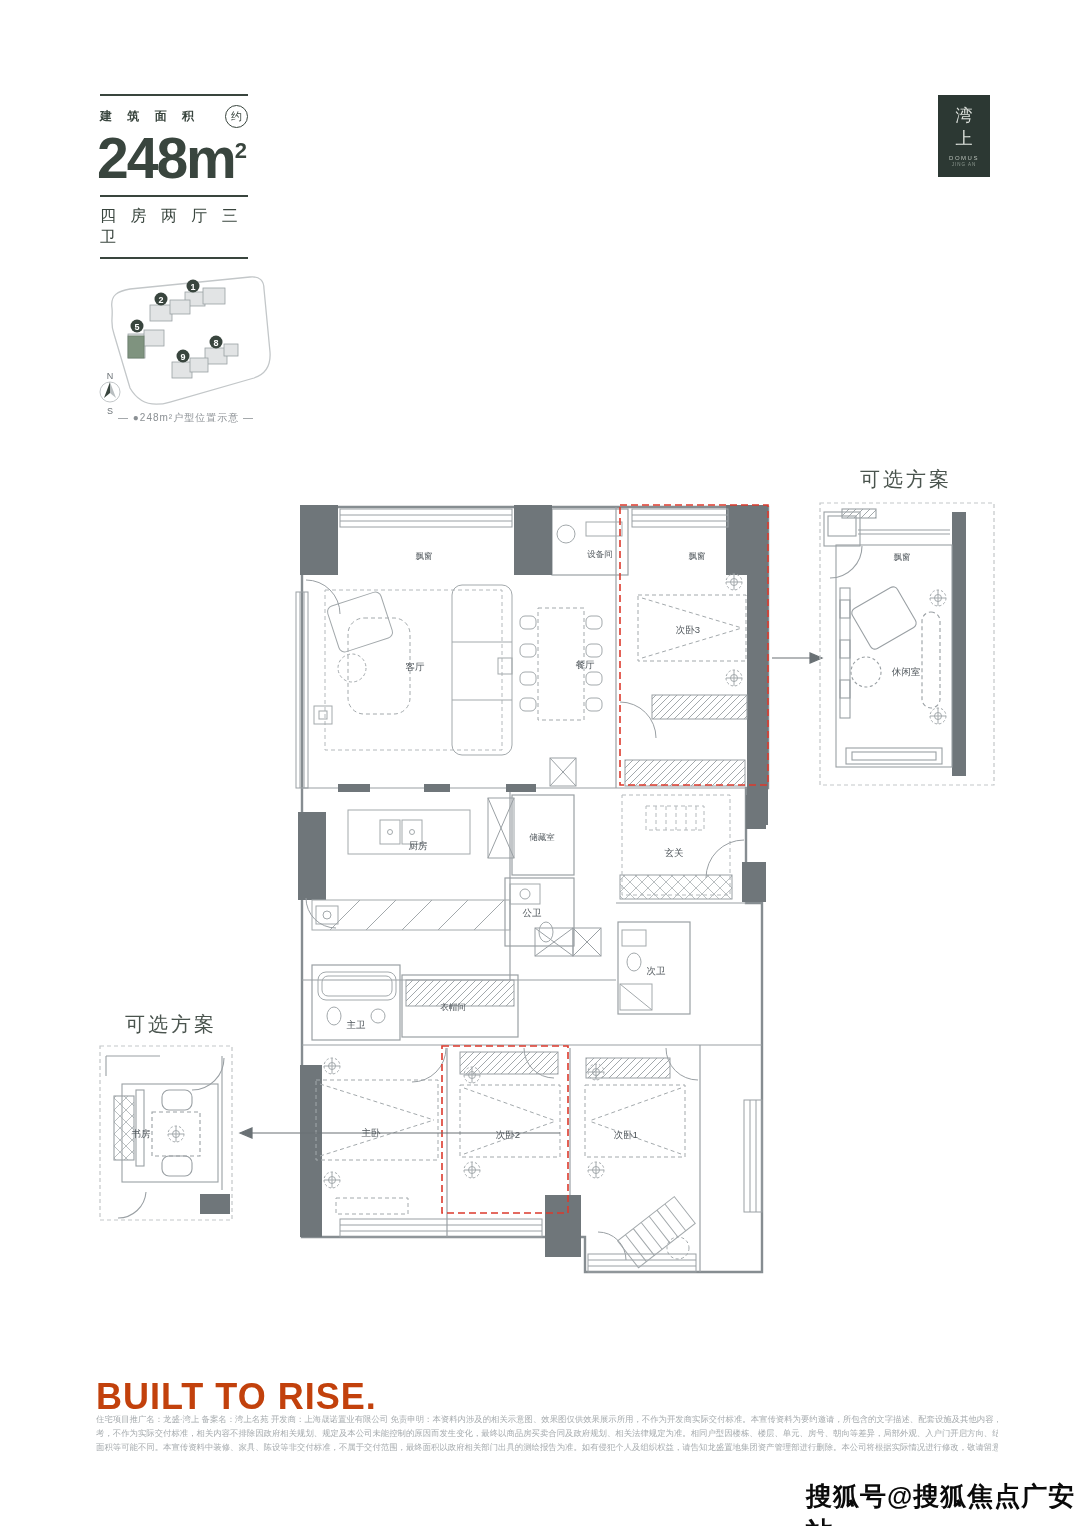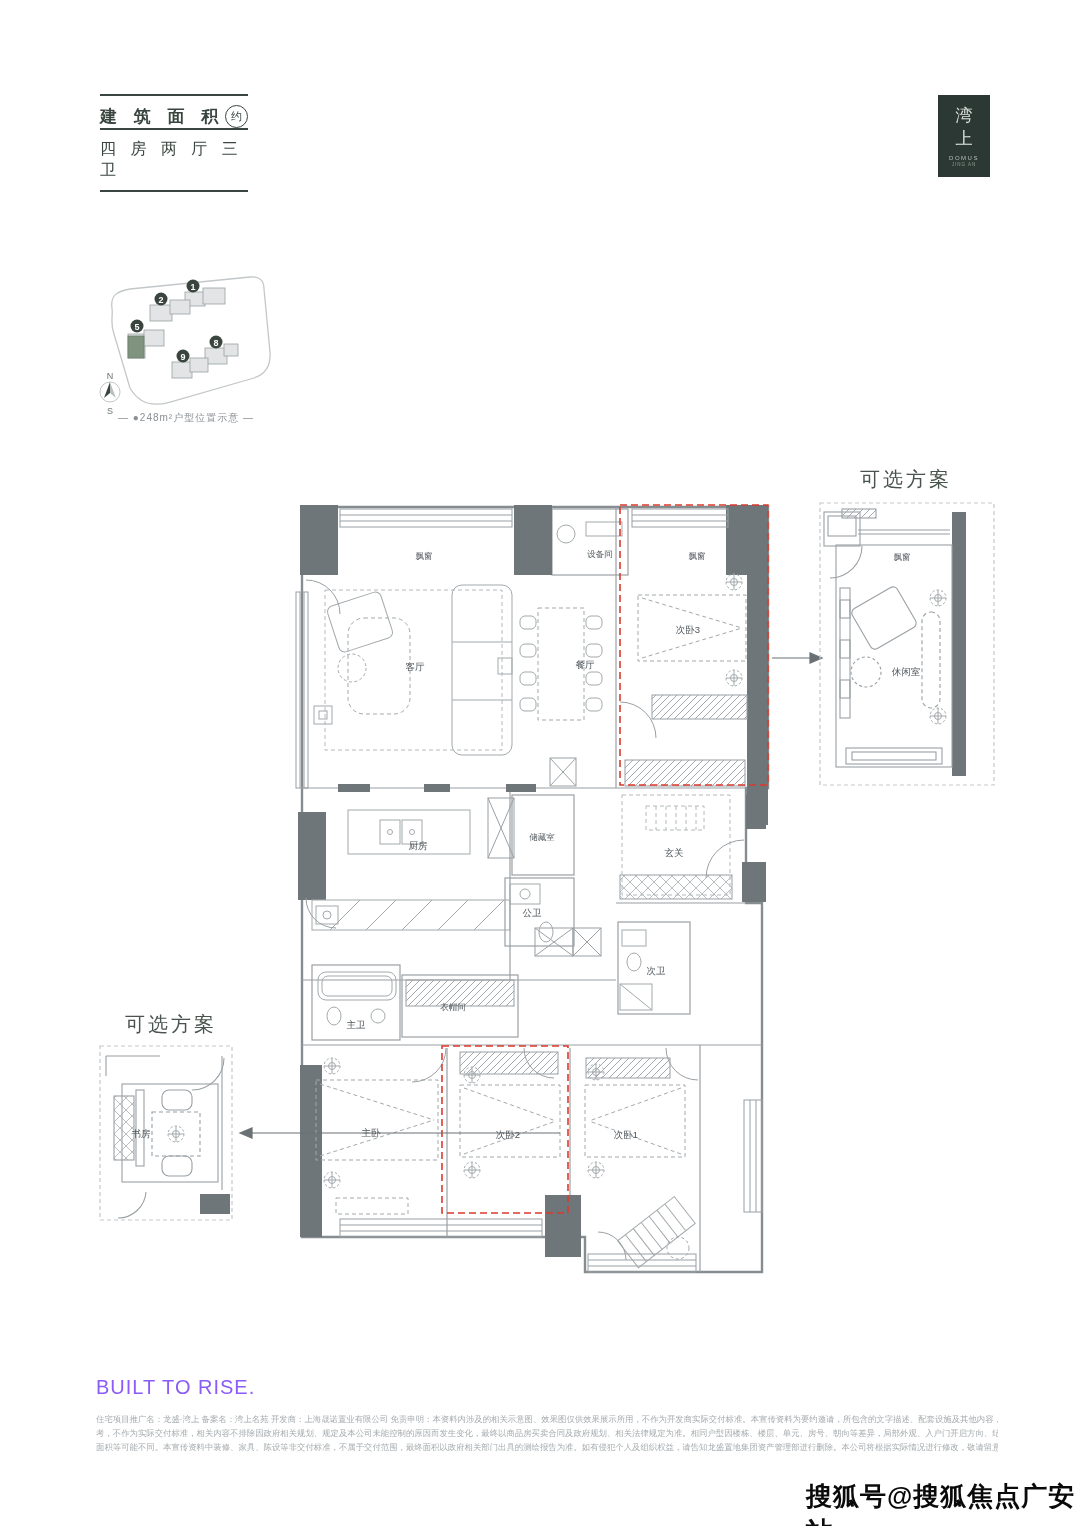--- a/index.html
+++ b/index.html
@@ -4,52 +4,53 @@
 <style>
   html,body{margin:0;padding:0;background:#ffffff;}
   body{width:1080px;height:1526px;position:relative;overflow:hidden;
        font-family:"Liberation Sans","DejaVu Sans",sans-serif;color:#39453e;}
   .abs{position:absolute;}
 
   
   .title-block{left:100px;top:94px;width:148px;}
   .rule{border-top:2px solid #39453e;}
   .tb-row1{display:flex;justify-content:space-between;align-items:center;margin:9px 0 0;}
-  .tb-label{font-size:17px;letter-spacing:6px;font-weight:bold;}
+  .tb-label{font-size:12px;letter-spacing:6px;font-weight:bold;}
   .tb-approx{width:21px;height:21px;border:1.5px solid #39453e;border-radius:50%;
              font-size:11px;display:flex;align-items:center;justify-content:center;flex:none;}
   .tb-big{font-size:57px;font-weight:bold;line-height:1.05;letter-spacing:-2px;margin:1px 0 6px -3px;}
   .tb-big sup{font-size:22px;letter-spacing:0;}
   .tb-layout{font-size:16px;letter-spacing:5px;margin:9px 0 9px;font-weight:normal;}
 
   
   .logo{left:938px;top:95px;width:52px;height:82px;background:#2c3833;
         display:flex;flex-direction:column;align-items:center;justify-content:center;text-align:center;}
   .logo-hanzi{color:#dfe3de;font-size:17px;line-height:1.3;}
   .logo-latin{color:#b7bfb8;font-size:6px;letter-spacing:1.5px;margin-top:5px;}
   .logo-latin2{color:#8f9a92;font-size:4.5px;letter-spacing:1px;margin-top:1px;}
 
   
-  .slogan{left:96px;top:1376px;font-size:20px;font-weight:normal;color:#8b5cf6;letter-spacing:1px;}
+  .slogan{left:96px;top:1376px;font-size:36px;font-weight:bold;color:#c2410c;letter-spacing:1px;}
   .disclaimer{left:96px;top:1412px;width:902px;font-size:8.4px;line-height:14px;
               color:#a6abae;white-space:nowrap;overflow:hidden;}
   .watermark{left:806px;top:1479px;font-size:26px;font-weight:bold;color:#0a0a0a;letter-spacing:1px;
              text-shadow:2px 2px 0 #ffffff,-1px -1px 0 #ffffff,1px -1px 0 #ffffff,-1px 1px 0 #ffffff;}
 
   svg text{font-family:"Liberation Sans","DejaVu Sans",sans-serif;}
 </style>
 </head>
 <body>
 
 <div class="abs title-block">
   <div class="rule"></div>
   <div class="tb-row1">
     <span class="tb-label">建 筑 面 积</span>
     <span class="tb-approx">约</span>
   </div>
+  <div class="tb-big"><span>248m</span><sup>2</sup></div>
   <div class="rule"></div>
   <div class="tb-layout">四 房 两 厅 三 卫</div>
   <div class="rule"></div>
 </div>
 
 <div class="abs logo">
   <div class="logo-hanzi">湾</div>
   <div class="logo-hanzi">上</div>
   <div class="logo-latin">DOMUS</div>
   <div class="logo-latin2">JING AN</div>

